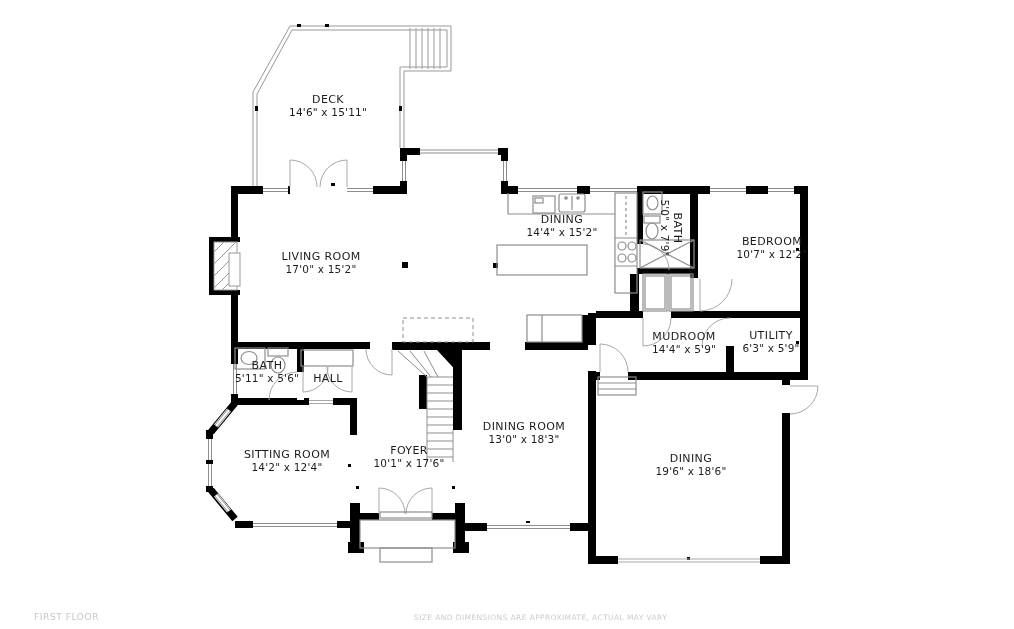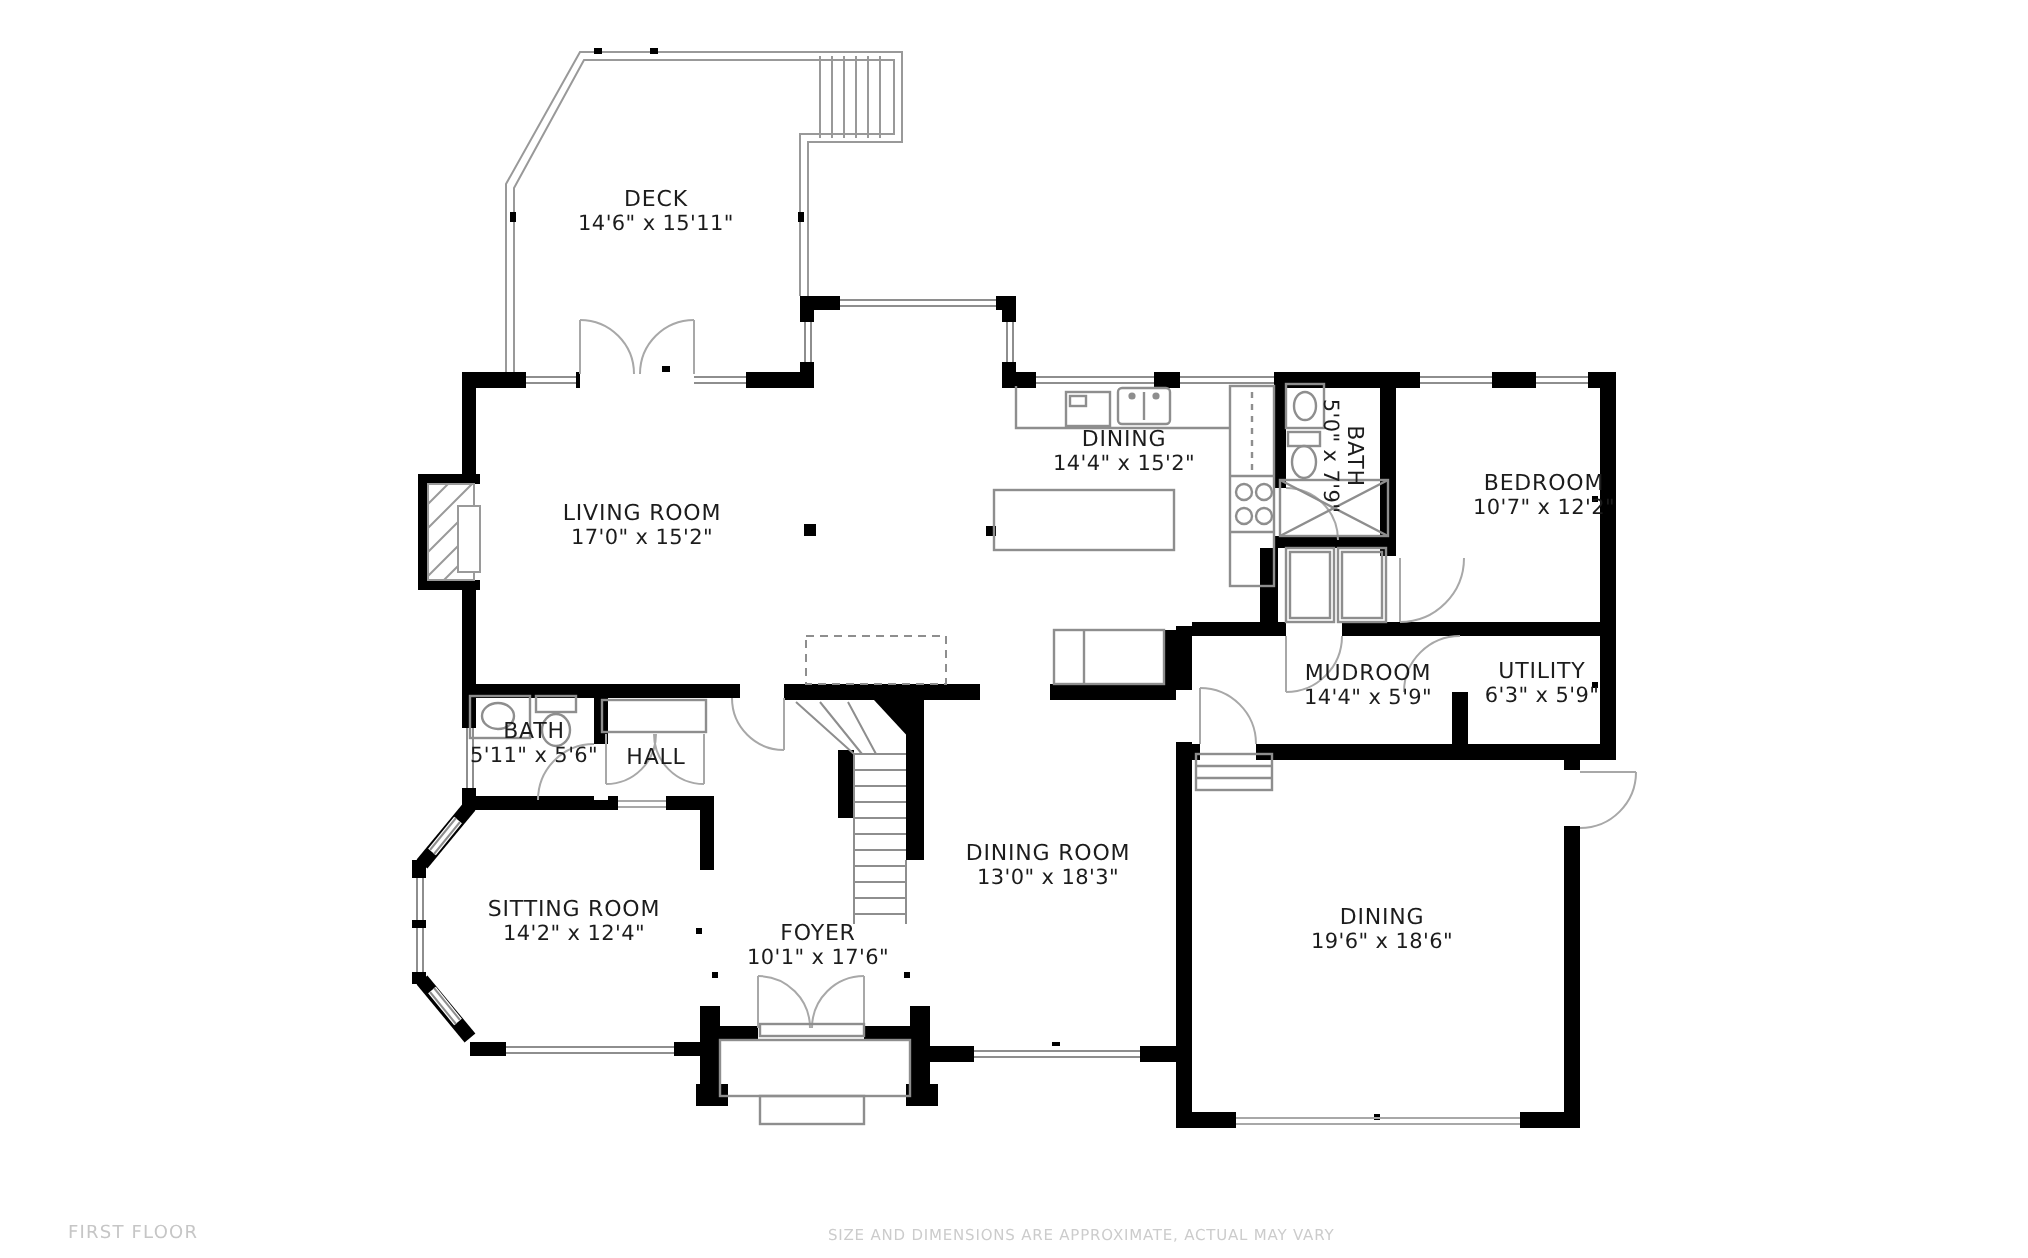--- a/index.html
+++ b/index.html
@@ -333,21 +333,21 @@
     <div class="rname">HALL</div>
   </div>
   <div class="room-label" style="left:287px;top:448px;">
     <div class="rname">SITTING ROOM</div>
     <div class="rdims">14'2" x 12'4"</div>
   </div>
   <div class="room-label" style="left:524px;top:420px;">
     <div class="rname">DINING ROOM</div>
     <div class="rdims">13'0" x 18'3"</div>
   </div>
-  <div class="room-label" style="left:409px;top:460px;">
+  <div class="room-label" style="left:409px;top:444px;">
     <div class="rname">FOYER</div>
     <div class="rdims">10'1" x 17'6"</div>
   </div>
   <div class="room-label" style="left:691px;top:452px;">
     <div class="rname">DINING</div>
     <div class="rdims">19'6" x 18'6"</div>
   </div>
 
   <div class="footer-left">FIRST FLOOR</div>
   <div class="footer-note">SIZE AND DIMENSIONS ARE APPROXIMATE, ACTUAL MAY VARY</div>

